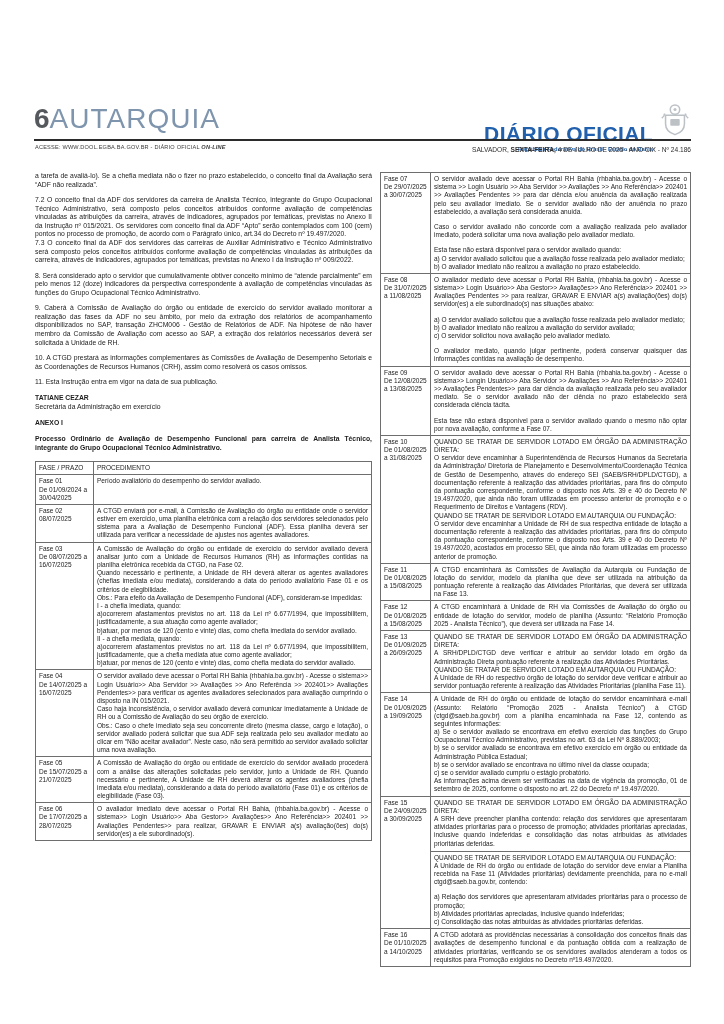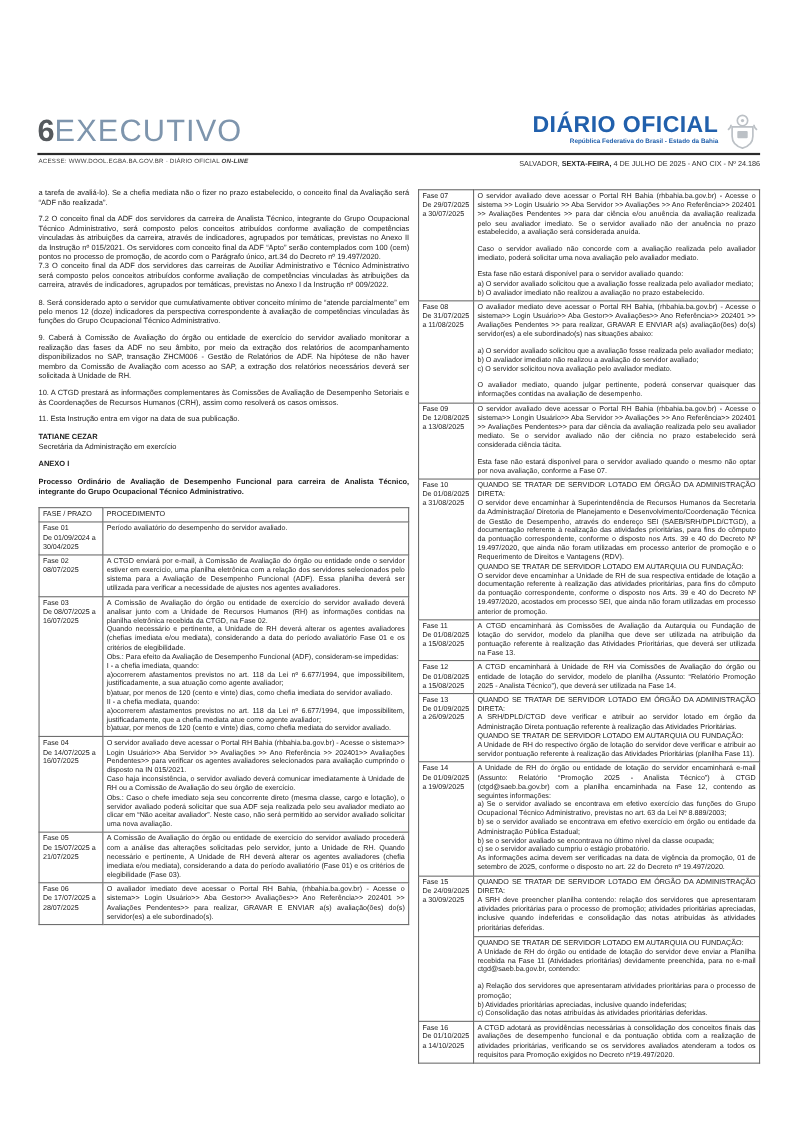--- a/index.html
+++ b/index.html
@@ -6,21 +6,21 @@
   html,body { background:#ffffff; }
   body { font-family:"Liberation Sans","DejaVu Sans",sans-serif; }
   .page { position:relative; width:724px; height:1024px; background:#fff; overflow:hidden; color:#1c1c1c; }
 
   
   .section-head { position:absolute; left:34px; top:105px; font-size:28px; line-height:1; white-space:nowrap; }
   .section-num { color:#55595d; font-weight:bold; }
   .section-name { color:#7e95ad; letter-spacing:1px; font-weight:400; }
   .masthead { position:absolute; right:32px; top:103px; display:flex; align-items:flex-start; gap:5px; }
   .masthead-text { text-align:right; }
-  .masthead-title { font-size:21px; font-weight:bold; color:#2160ac; letter-spacing:0.4px; line-height:1; }
+  .masthead-title { font-size:21px; font-weight:bold; color:#2160ac; letter-spacing:0.4px; line-height:1;margin-top:20px; }
   .masthead-sub { font-size:5.8px; font-weight:bold; color:#2160ac; margin-top:2px; }
   .masthead-rule { position:absolute; left:34px; top:139px; width:657px; height:2px; background:#2b2b2b; }
   .access-line { position:absolute; left:35px; top:144px; font-size:5.6px; color:#3a3a3a; letter-spacing:0.2px; }
   .date-line { position:absolute; right:33px; top:146px; font-size:6.6px; color:#2e2e2e; }
   .date-line b { font-weight:bold; }
 
   
   .col-left  { position:absolute; left:35px;  top:172px; width:337px; }
   .col-right { position:absolute; left:380px; top:172px; width:311px; }
 
@@ -47,21 +47,21 @@
             padding-top:4px; font-size:8.6px; font-weight:bold; font-style:italic; color:#111; white-space:nowrap; }
 
   .emblem svg { display:block; }
 </style>
 </head>
 <body>
 
 <div class="page">
 
   <div class="section-head">
-    <span class="section-num">6</span><span class="section-name">EXECUTIVO</span>
+    <span class="section-num">6</span><span class="section-name">AUTARQUIA</span>
   </div>
 
   <div class="masthead">
     <div class="masthead-text">
       <div class="masthead-title">DIÁRIO OFICIAL</div>
       <div class="masthead-sub">República Federativa do Brasil - Estado da Bahia</div>
     </div>
     <span class="emblem">
       <svg viewBox="0 0 36 36" width="34" height="34" aria-hidden="true">
         <g fill="none" stroke="#bcc1c6" stroke-width="1.6">

